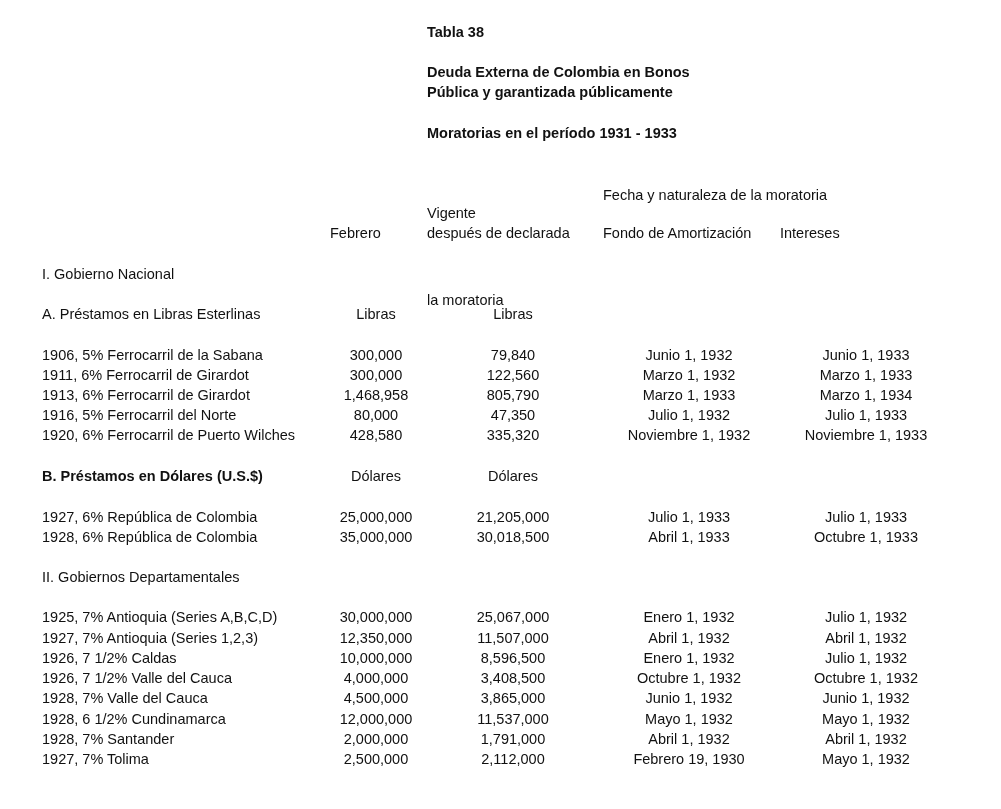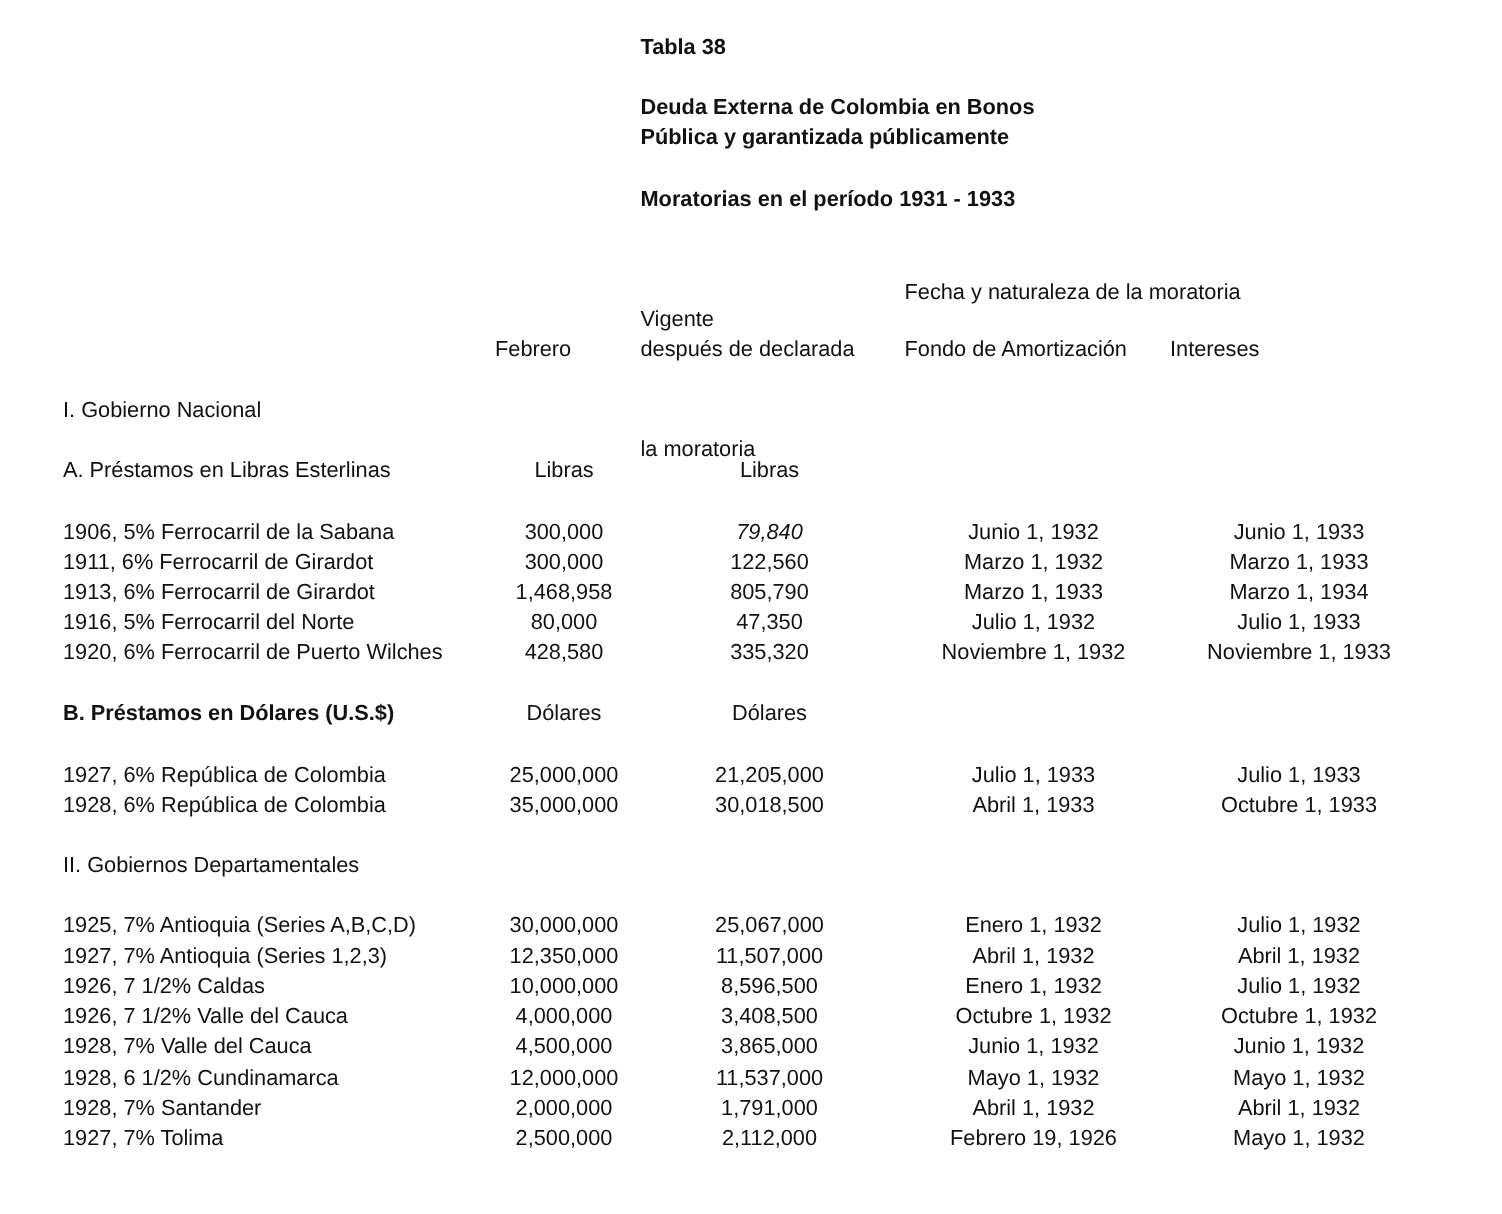--- a/index.html
+++ b/index.html
@@ -42,21 +42,21 @@
 
 <div class="abs c-label" style="top:264px;">I. Gobierno Nacional</div>
 
 <div class="abs c-label" style="top:304px;">A. Préstamos en Libras Esterlinas</div>
 <div class="abs c-emit" style="top:304px;">Libras</div>
 <div class="abs c-vig" style="top:304px;">Libras</div>
 
 <div>
   <div class="abs c-label" style="top:345px;">1906, 5% Ferrocarril de la Sabana</div>
   <div class="abs c-emit" style="top:345px;">300,000</div>
-  <div class="abs c-vig" style="top:345px;font-style:italic;">79,840</div>
+  <div class="abs c-vig" style="top:345px;">79,840</div>
   <div class="abs c-fondo" style="top:345px;">Junio 1, 1932</div>
   <div class="abs c-int" style="top:345px;">Junio 1, 1933</div>
 </div>
 <div>
   <div class="abs c-label" style="top:365px;">1911, 6% Ferrocarril de Girardot</div>
   <div class="abs c-emit" style="top:365px;">300,000</div>
   <div class="abs c-vig" style="top:365px;">122,560</div>
   <div class="abs c-fondo" style="top:365px;">Marzo 1, 1932</div>
   <div class="abs c-int" style="top:365px;">Marzo 1, 1933</div>
 </div>
@@ -149,15 +149,15 @@
   <div class="abs c-label" style="top:729px;">1928, 7% Santander</div>
   <div class="abs c-emit" style="top:729px;">2,000,000</div>
   <div class="abs c-vig" style="top:729px;">1,791,000</div>
   <div class="abs c-fondo" style="top:729px;">Abril 1, 1932</div>
   <div class="abs c-int" style="top:729px;">Abril 1, 1932</div>
 </div>
 <div>
   <div class="abs c-label" style="top:749px;">1927, 7% Tolima</div>
   <div class="abs c-emit" style="top:749px;">2,500,000</div>
   <div class="abs c-vig" style="top:749px;">2,112,000</div>
-  <div class="abs c-fondo" style="top:749px;">Febrero 19, 1926</div>
+  <div class="abs c-fondo" style="top:749px;">Febrero 19, 1930</div>
   <div class="abs c-int" style="top:749px;">Mayo 1, 1932</div>
 </div>
 
 </body></html>

